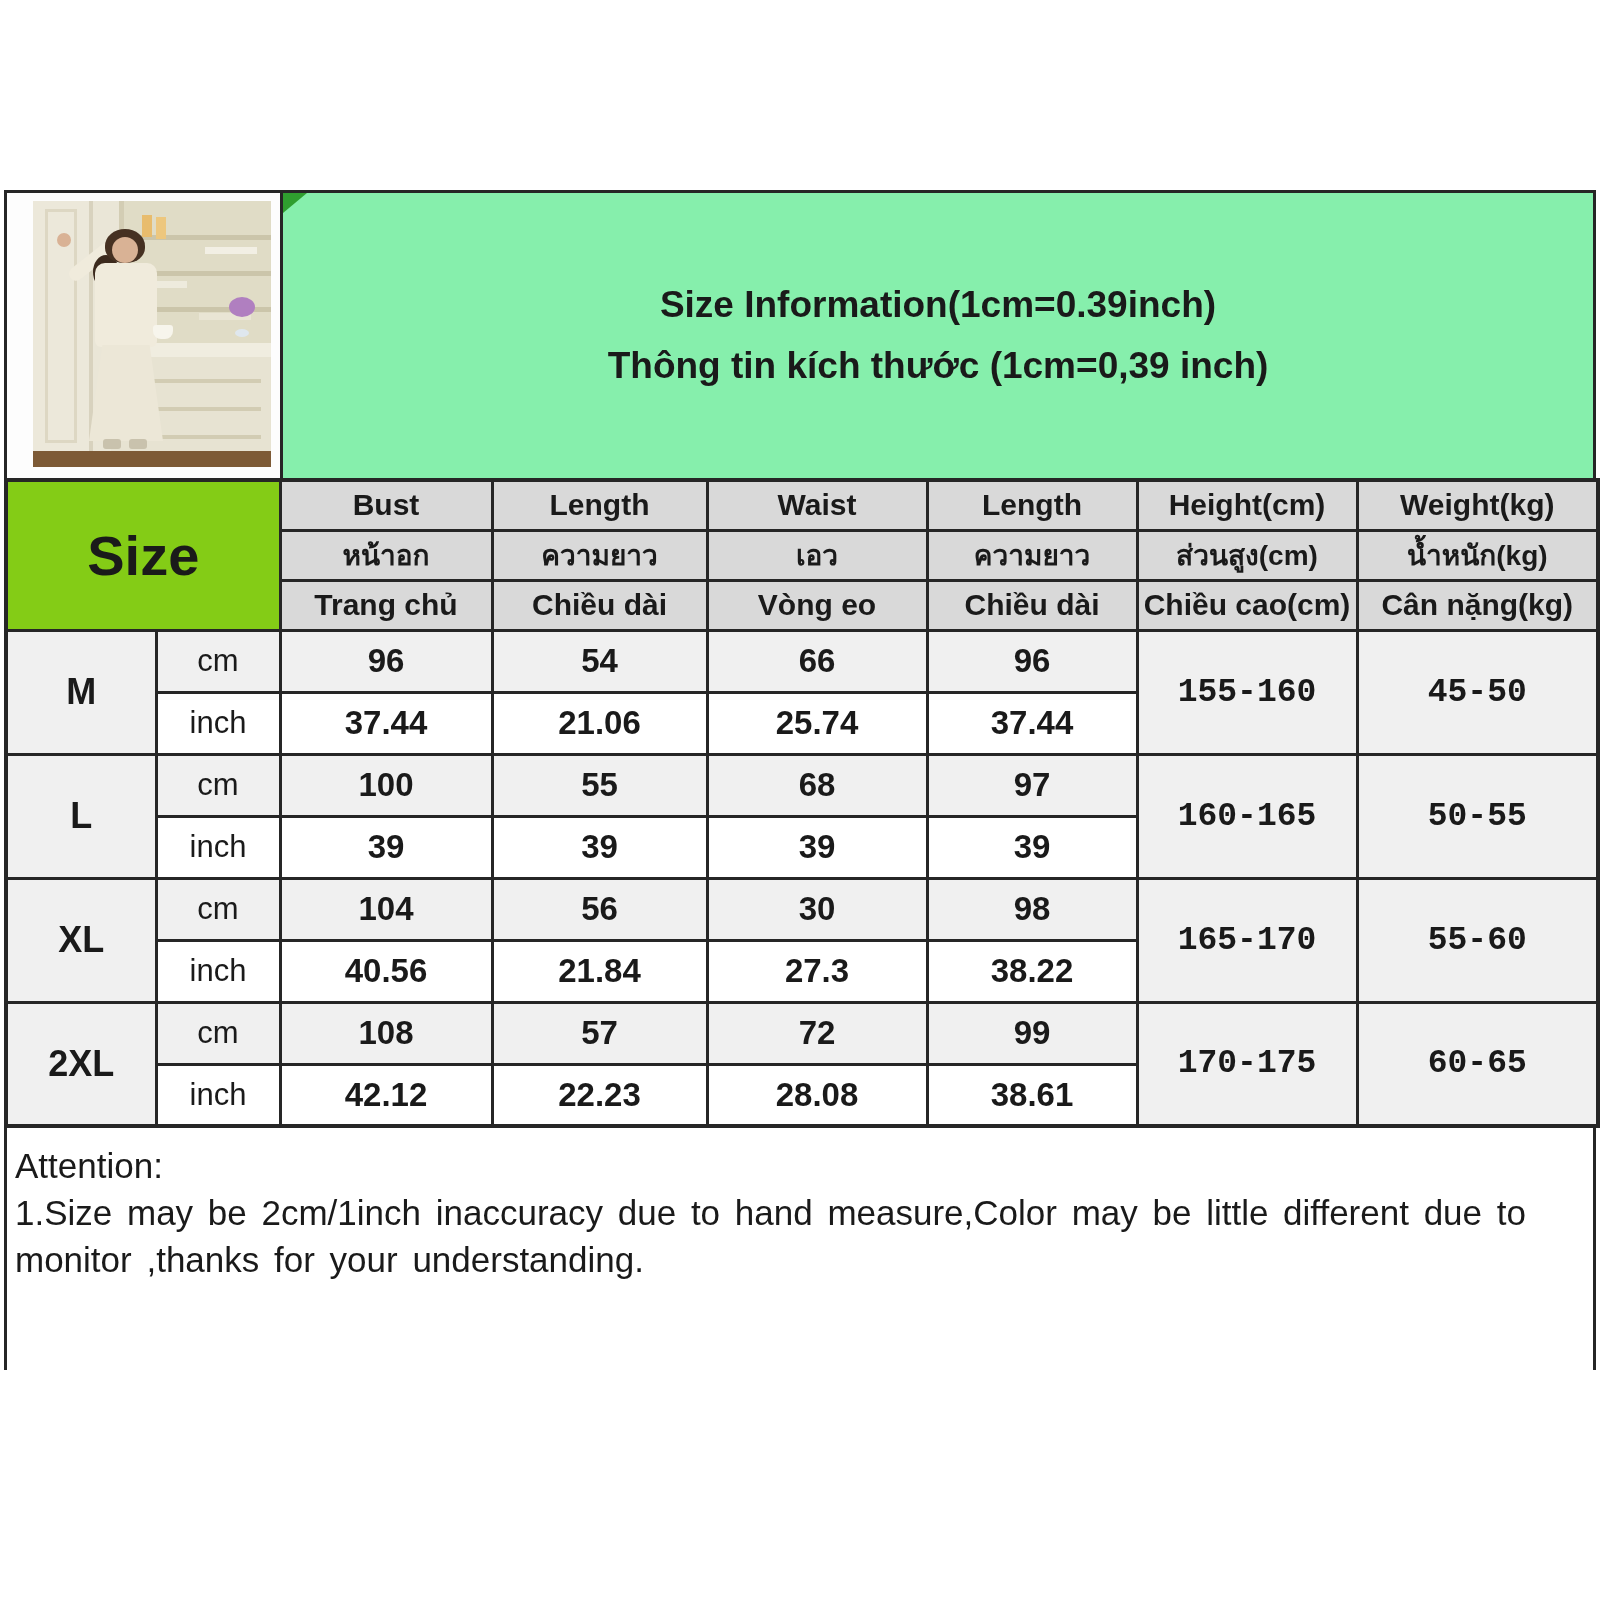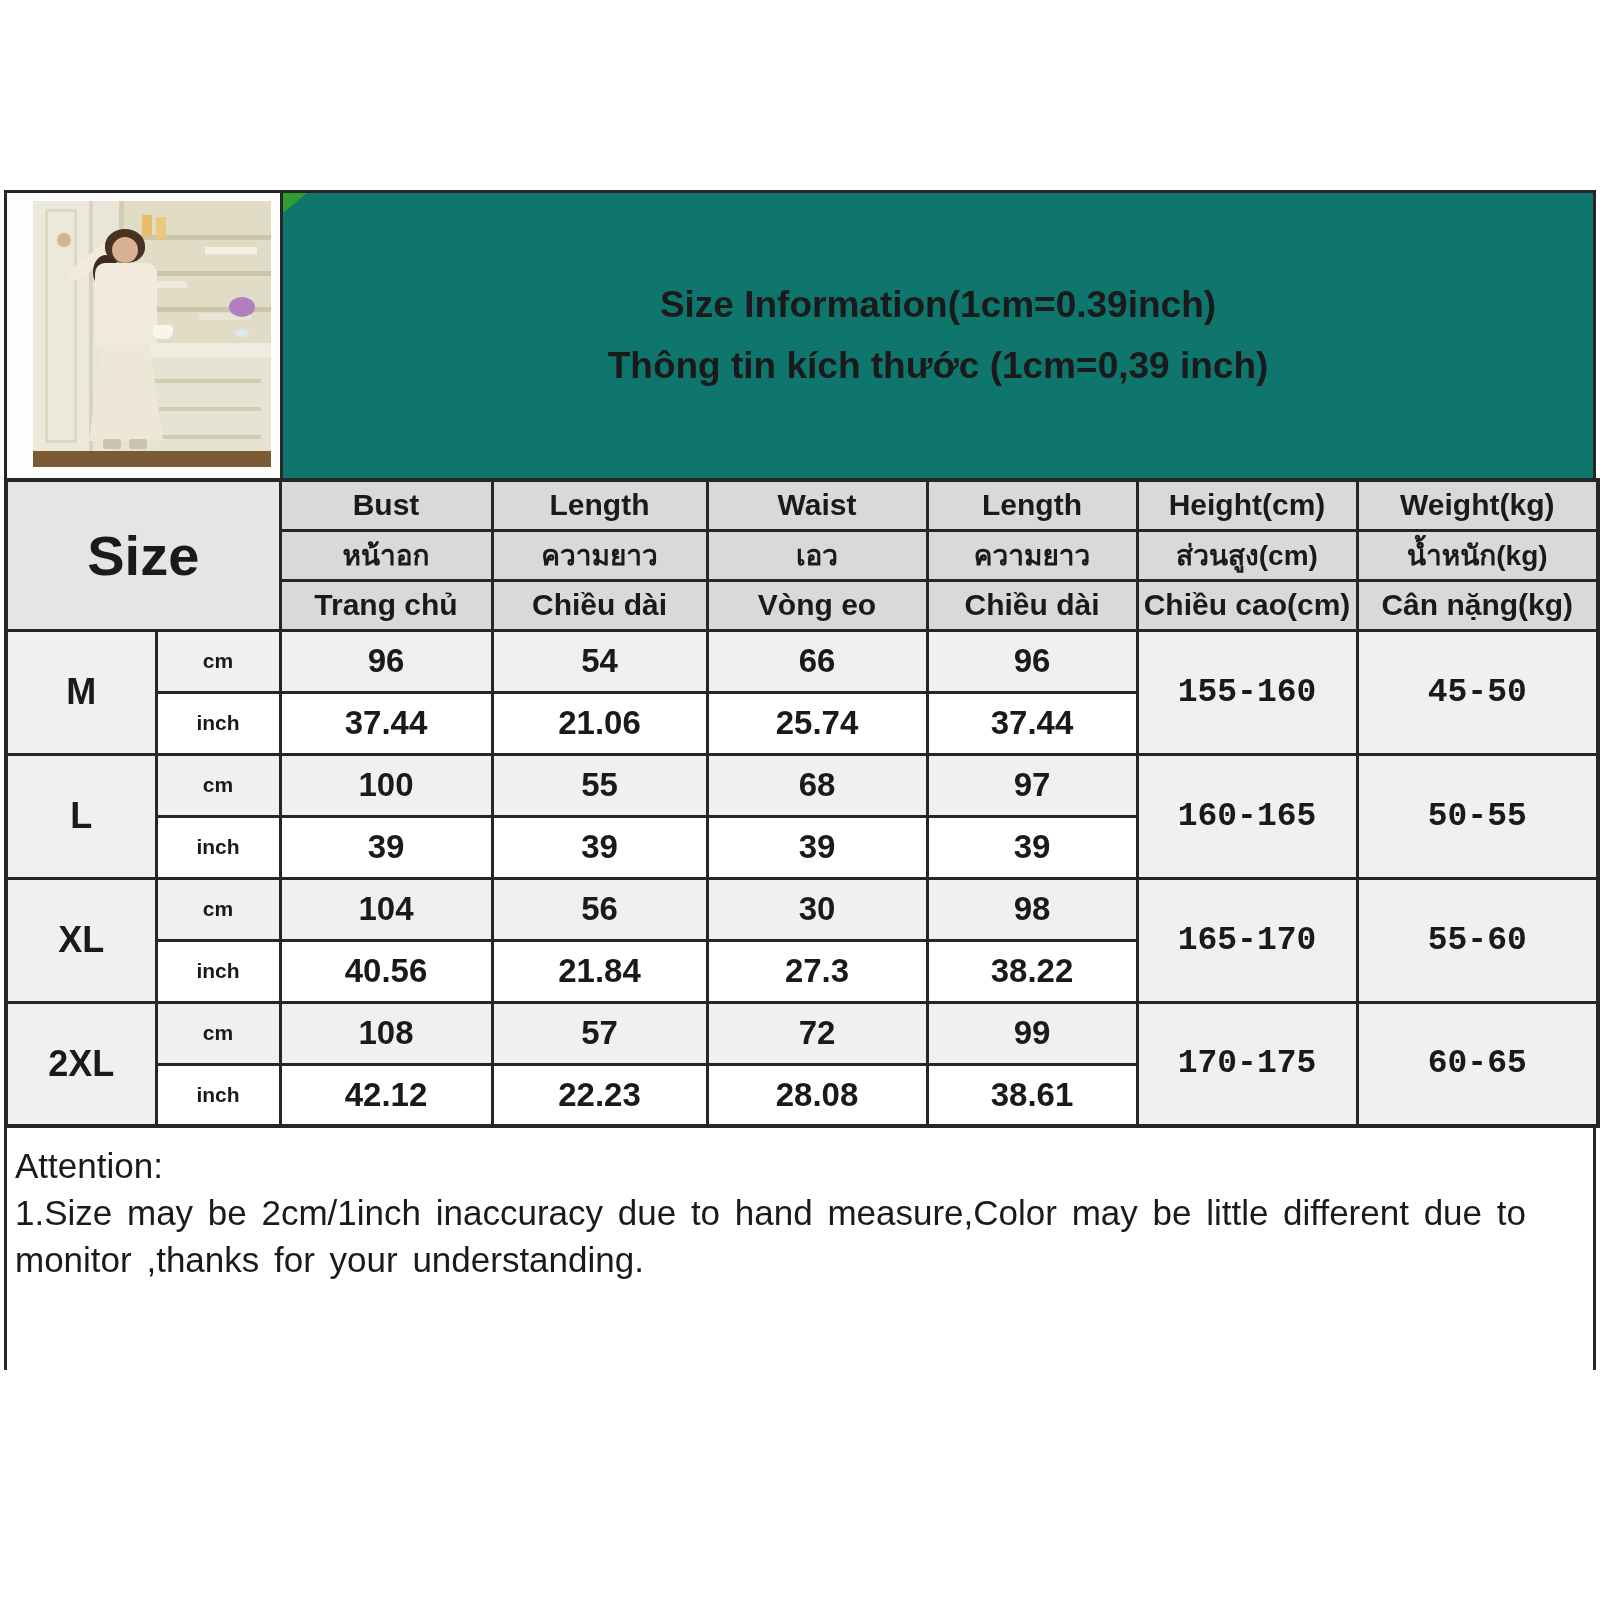--- a/index.html
+++ b/index.html
@@ -29,35 +29,35 @@
   .ph-hair{position:absolute;left:26px;top:0;width:40px;height:34px;background:#463122;border-radius:50% 50% 45% 45%;}
   .ph-bun{position:absolute;left:14px;top:26px;width:26px;height:34px;background:#3c2a1d;border-radius:50%;}
   .ph-face{position:absolute;left:33px;top:8px;width:26px;height:26px;background:#d9b295;border-radius:50%;}
   .ph-armL{position:absolute;left:-14px;top:26px;width:52px;height:14px;background:#f0ebdc;border-radius:8px;transform:rotate(-38deg);}
   .ph-handL{position:absolute;left:-22px;top:4px;width:14px;height:14px;background:#d9b295;border-radius:50%;}
   .ph-top{position:absolute;left:16px;top:34px;width:62px;height:84px;background:#f0ebdc;border-radius:10px 10px 6px 6px;}
   .ph-cup{position:absolute;left:74px;top:96px;width:20px;height:14px;background:#f7f5ec;border-radius:3px 3px 8px 8px;}
   .ph-pants{position:absolute;left:10px;top:116px;width:74px;height:96px;background:#ece7d7;clip-path:polygon(18% 0,82% 0,100% 100%,0 100%);}
   .ph-feet{position:absolute;left:24px;top:210px;width:18px;height:10px;background:#c9c2ad;box-shadow:26px 0 0 #c9c2ad;border-radius:3px;}
 
-  .title-cell{flex:1;position:relative;display:flex;flex-direction:column;justify-content:center;align-items:center;gap:19px;background:#0f766e;}
+  .title-cell{flex:1;position:relative;display:flex;flex-direction:column;justify-content:center;align-items:center;gap:19px;background:#86efac;}
   .title-line{font-weight:bold;font-size:37px;letter-spacing:0;}
   .title-line.th{font-size:35px;}
   .corner-tri{position:absolute;left:0;top:0;}
 
   
   table.size-table{width:1592px;border-collapse:collapse;table-layout:fixed;background:#ffffff;border:4px solid #262626;}
   table.size-table td,table.size-table th{border:3px solid #262626;text-align:center;vertical-align:middle;padding:0;overflow:hidden;}
   thead tr{height:50px;}
   tbody tr{height:62px;}
   th.hdr{background:#d9d9d9;font-weight:bold;font-size:30px;}
   th.hdr.th-lang{font-size:28px;}
-  td.size-big{background:#e5e5e5;font-weight:bold;font-size:56px;}
+  td.size-big{background:#84cc16;font-weight:bold;font-size:56px;}
   td.size-cell{background:#d9d9d9;font-weight:bold;font-size:36px;}
-  td.unit-cell{font-weight:bold;font-size:21px;}
+  td.unit-cell{font-weight:normal;font-size:31px;}
   td.val{font-weight:bold;font-size:33px;}
   tr.cm-row td{background:#f0f0f0;}
   tr.inch-row td{background:#ffffff;}
   td.range-cell{background:#f0f0f0 !important;font-weight:bold;font-size:33px;font-family:Liberation Mono, monospace;}
 
   
   .attention{border-left:3px solid #262626;border-right:3px solid #262626;box-sizing:border-box;
     background:#ffffff;height:242px;padding:14px 14px 0 8px;}
   .attention .att-line{font-size:35px;font-weight:400;line-height:47px;word-spacing:5px;}
 </style>

